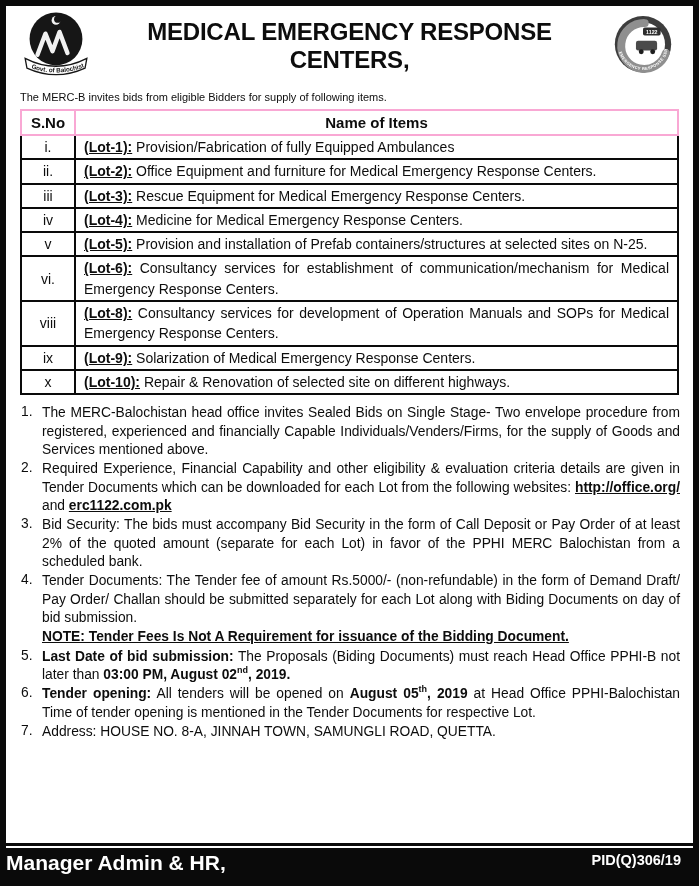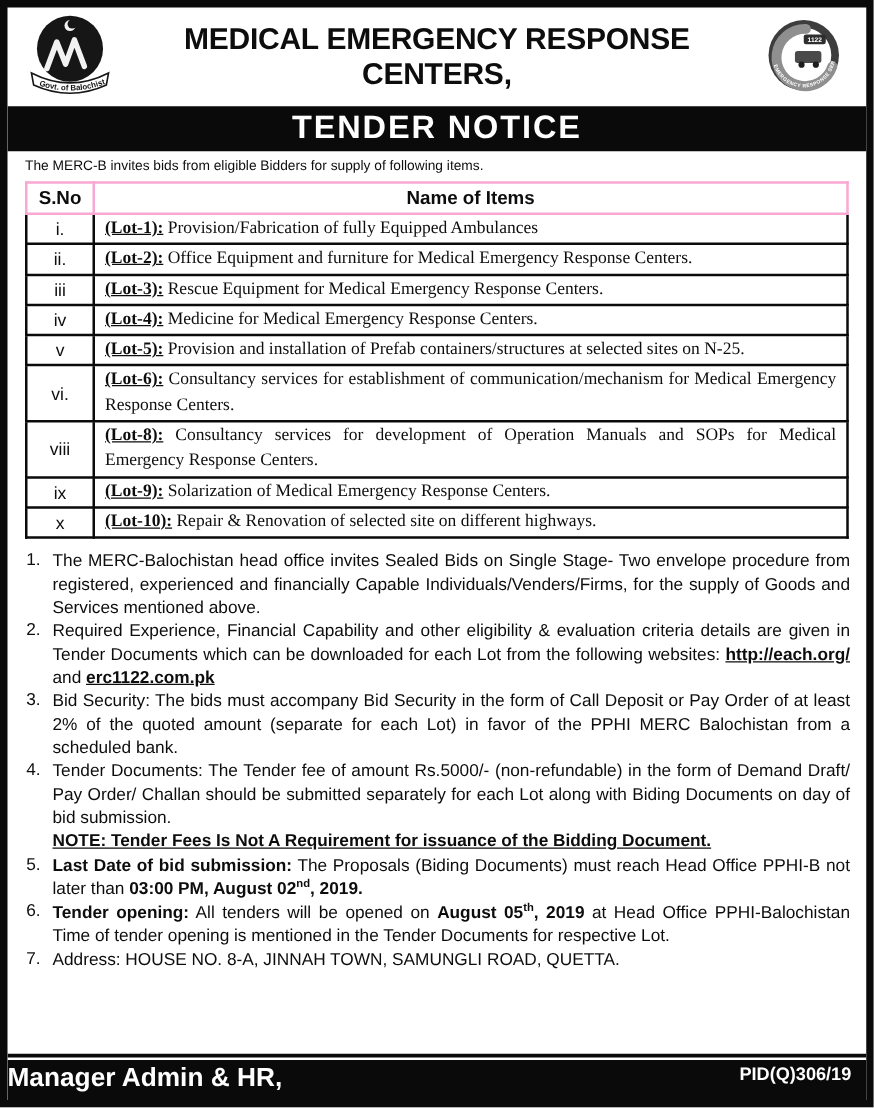--- a/index.html
+++ b/index.html
@@ -21,21 +21,21 @@
   
   .body { flex:1 1 auto; overflow:hidden; border-bottom:3px solid #0a0a0a; }
   .intro { font-size:11px; padding:6px 14px 3px; }
   table.items {
     border-collapse:collapse; margin:3px 14px 5px; width:calc(100% - 28px);
     font-size:14px;
   }
   .items th { border:2px solid #f9a8d4; font-size:15px; padding:3px 6px; text-align:center; }
   .items td { border:2px solid #0a0a0a; padding:1px 8px; line-height:1.45; }
   .items td.sno { text-align:center; width:48px; padding:1px 2px; }
-  .items td.desc { text-align:justify;font-family:Liberation Serif, serif; }
+  .items td.desc { text-align:justify; }
   .lot { font-weight:bold; text-decoration:underline; }
   
   .clauses { padding:4px 13px 0 10px; font-size:13.8px; }
   .clause { display:flex; margin-bottom:1px; }
   .clause .num { flex:0 0 26px; padding-left:5px; box-sizing:border-box; }
   .clause .txt { flex:1; text-align:justify; line-height:1.33; }
   .b { font-weight:bold; }
   .u { text-decoration:underline; }
   .clause sup { font-size:9px; line-height:0; font-weight:bold; }
   
@@ -81,21 +81,20 @@
       <circle cx="53" cy="48.5" r="2.8" fill="#1d1d1d"></circle>
       <defs>
           <path id="rring" d="M14 46 A28.5 28.5 0 0 0 70 46"></path>
         </defs>
       <text font-size="4.6" font-weight="bold" fill="#ffffff" letter-spacing="0.4" font-family="Liberation Sans, sans-serif">
         <textPath href="#rring" startOffset="4%">EMERGENCY RESPONSE SERVICES</textPath>
       </text>
     </svg>
   </div>
 
-  <div class="notice-bar">TENDER NOTICE</div>
 
   <div class="body">
     <div class="intro">The MERC-B invites bids from eligible Bidders for supply of following items.</div>
 
     <table class="items">
       <thead>
         <tr>
           <th>S.No</th>
           <th>Name of Items</th>
         </tr>
@@ -140,21 +139,21 @@
         </tbody>
     </table>
 
     <div class="clauses">
         <div class="clause">
           <span class="num">1.</span>
           <div class="txt"><span class="">The MERC-Balochistan head office invites Sealed Bids on Single Stage- Two envelope procedure from registered, experienced and financially Capable Individuals/Venders/Firms, for the supply of Goods and Services mentioned above.</span></div>
         </div>
         <div class="clause">
           <span class="num">2.</span>
-          <div class="txt"><span class="">Required Experience, Financial Capability and other eligibility &amp; evaluation criteria details are given in Tender Documents which can be downloaded for each Lot from the following websites: </span><span class="b u">http://each.org/</span><span class=""> and </span><span class="b u">erc1122.com.pk</span></div>
+          <div class="txt"><span class="">Required Experience, Financial Capability and other eligibility &amp; evaluation criteria details are given in Tender Documents which can be downloaded for each Lot from the following websites: </span><span class="b u">http://office.org/</span><span class=""> and </span><span class="b u">erc1122.com.pk</span></div>
         </div>
         <div class="clause">
           <span class="num">3.</span>
           <div class="txt"><span class="">Bid Security: The bids must accompany Bid Security in the form of Call Deposit or Pay Order of at least 2% of the quoted amount (separate for each Lot) in favor of the PPHI MERC Balochistan from a scheduled bank.</span></div>
         </div>
         <div class="clause">
           <span class="num">4.</span>
           <div class="txt"><span class="">Tender Documents: The Tender fee of amount Rs.5000/- (non-refundable) in the form of Demand Draft/ Pay Order/ Challan should be submitted separately for each Lot along with Biding Documents on day of bid submission.</span></div>
         </div>
         <div class="clause">

